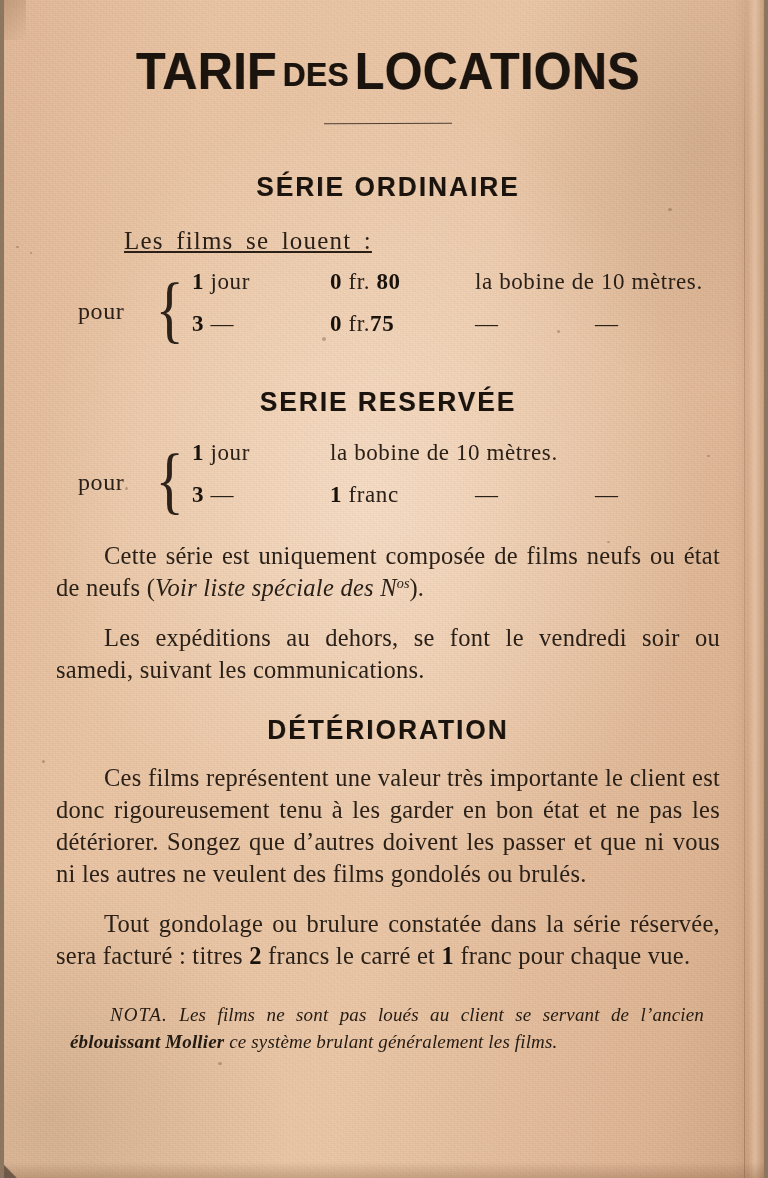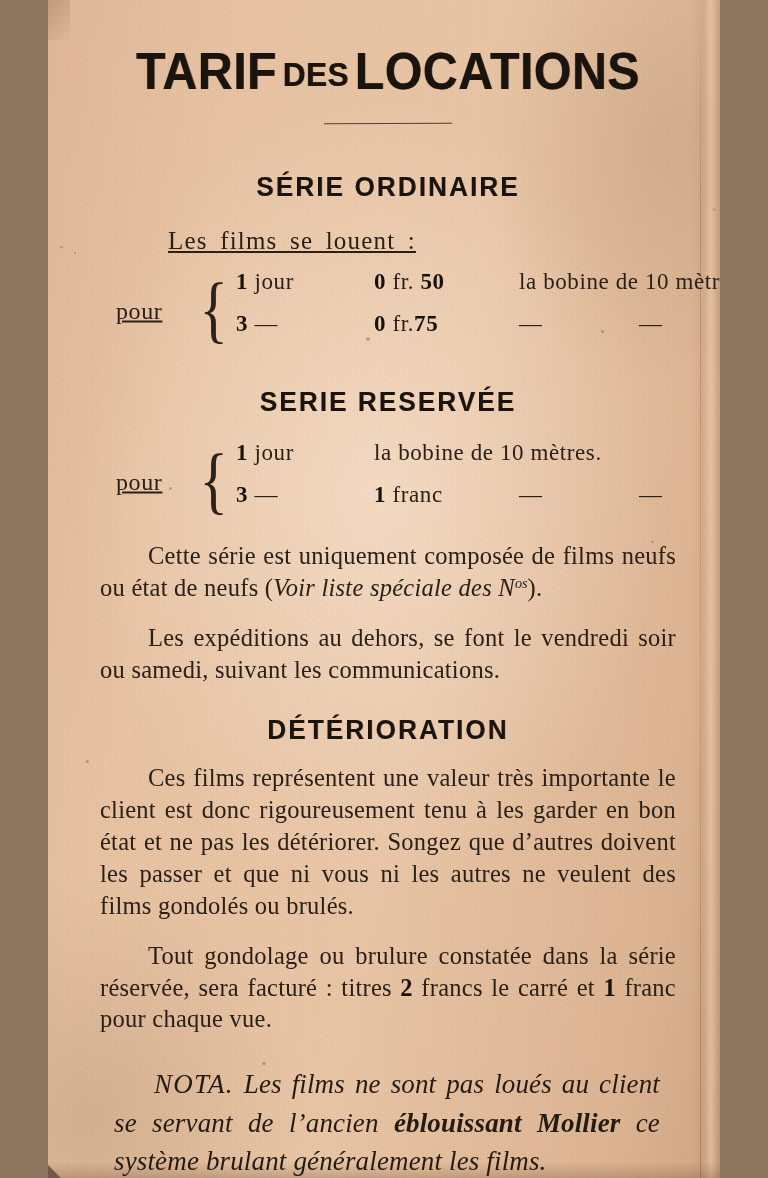--- a/index.html
+++ b/index.html
@@ -7,21 +7,21 @@
     margin: 0;
     padding: 0;
     background: #8d7660;
   }
   body {
     font-family: "Liberation Serif", "DejaVu Serif", serif;
   }
 
   .page {
     position: relative;
-    width: 672px;
+    width: 760px;
     height: 1178px;
     margin: 0 auto;
     overflow: hidden;
     background-color: #e6bf9e;
     background-image:
       radial-gradient(ellipse 70% 55% at 48% 42%, rgba(255,238,221,0.55) 0%, rgba(255,238,221,0) 62%),
       radial-gradient(ellipse 40% 30% at 92% 12%, rgba(140,104,74,0.18) 0%, rgba(140,104,74,0) 70%),
       radial-gradient(ellipse 45% 30% at 6% 95%, rgba(140,104,74,0.22) 0%, rgba(140,104,74,0) 70%),
       linear-gradient(100deg, #dfb697 0%, #e8c3a2 22%, #e9c5a5 55%, #dcb391 88%, #cfa482 100%);
     color: #241a12;
@@ -151,27 +151,26 @@
   .price-block {
     position: relative;
     margin-top: 12px;
     padding-left: 14px;
   }
   .pb-ordinaire { margin-top: 14px; }
   .pb-reservee  { margin-top: 22px; }
 
   .pour-label {
     position: absolute;
-    left: 16px;
+    left: 22px;
     top: 50%;
     transform: translateY(-50%);
     font-size: 24px;
     letter-spacing: 0.6px;
     color: #2a2018;
-    text-decoration: underline;
   }
   .brace {
     position: absolute;
     left: 96px;
     top: 50%;
     transform: translateY(-52%) scaleX(0.8);
     font-size: 74px;
     line-height: 0.72;
     color: #2d2219;
     font-family: "Liberation Serif", "DejaVu Serif", serif;
@@ -210,21 +209,21 @@
   }
   .para-group-top { margin-top: 16px; }
   .para i { font-style: italic; }
   .para b { font-weight: 700; color: #18120c; }
   sup { font-size: 0.58em; vertical-align: 0.55em; letter-spacing: 0; }
 
   
   .nota-block {
     margin: 30px 16px 0 0;
     padding-left: 14px;
-    font-size: 27px;
+    font-size: 19px;
     font-style: italic;
     line-height: 1.42;
     text-align: justify;
     text-indent: 40px;
     color: #241b13;
     letter-spacing: 0.15px;
   }
   .nota-block .nota-lead { font-style: italic; letter-spacing: 1.2px; }
   .nota-block .bold-it { font-weight: 700; font-style: italic; }
 </style>
@@ -267,21 +266,21 @@
       <span class="pour-label">pour</span>
       <span class="brace">{</span>
 
       <div class="price-rows">
 
         <div class="price-row">
           <span class="c-days"><span class="num">1</span>
             <span>jour</span></span>
           <span class="c-price"><span class="num">0</span>
             <span>fr.</span>
-            <span class="num">50</span></span>
+            <span class="num">80</span></span>
           <span class="c-note">la bobine de 10 mètres.</span>
         </div>
 
         <div class="price-row">
           <span class="c-days"><span class="num">3</span>
             <span class="dash">—</span></span>
           <span class="c-price"><span class="num">0</span>
             <span>fr.</span><span class="num">75</span></span>
           <span class="c-note"><span class="dash-a">—</span><span>—</span></span>
         </div>

